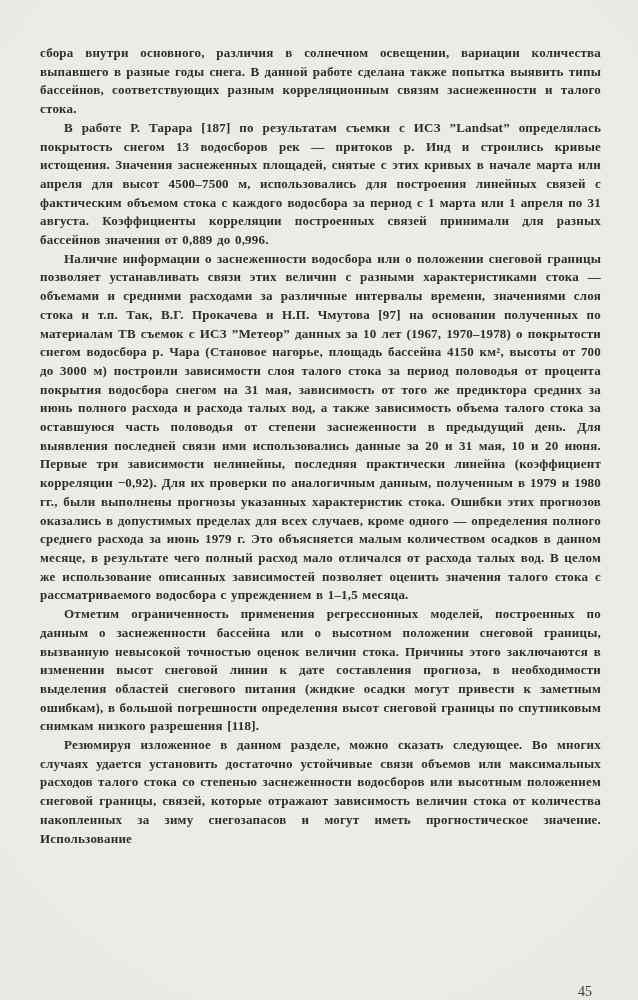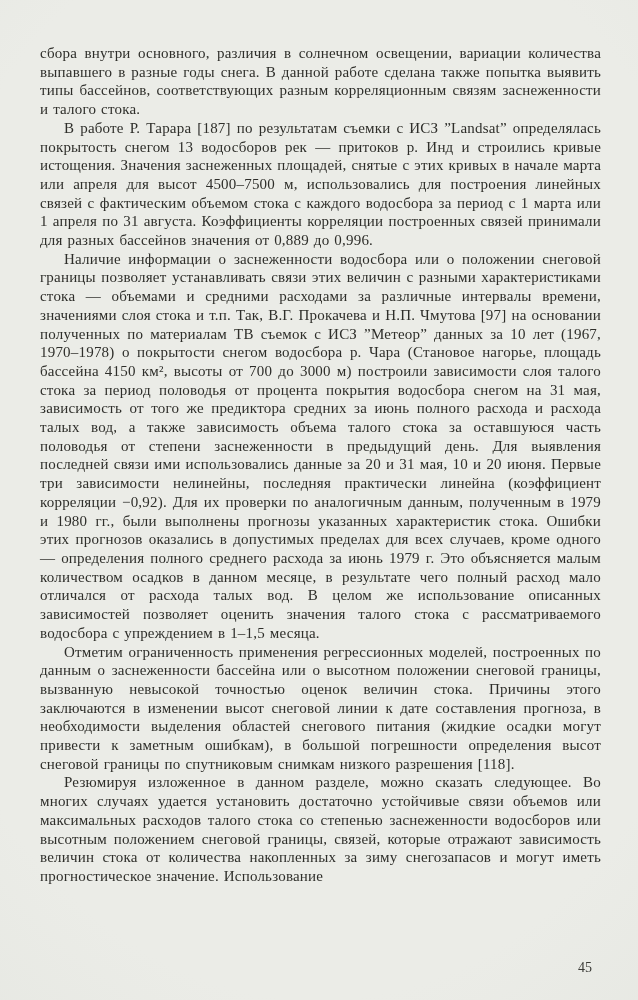--- a/index.html
+++ b/index.html
@@ -16,36 +16,37 @@
   .page {
     position: relative;
     width: 638px;
     height: 1000px;
     box-sizing: border-box;
     padding: 44px 37px 0 40px;
   }
   .text-block {
     width: 561px;
     color: #2e2e2a;
-    font-size: 15px;
+    font-size: 13px;
     line-height: 18.7px;
     text-align: justify;
     letter-spacing: 0.2px;
     word-spacing: 1px;
+    font-weight: bold;
   }
   .para {
     margin: 0;
     text-indent: 24px;
   }
   .para.no-indent {
     text-indent: 0;
   }
   .page-number {
     position: absolute;
-    top: 960px;
+    top: 984px;
     right: 46px;
     font-size: 14px;
     color: #3a3a36;
   }
 </style>
 </head>
 <body>
 
 <div class="page">
   <div class="text-block">

